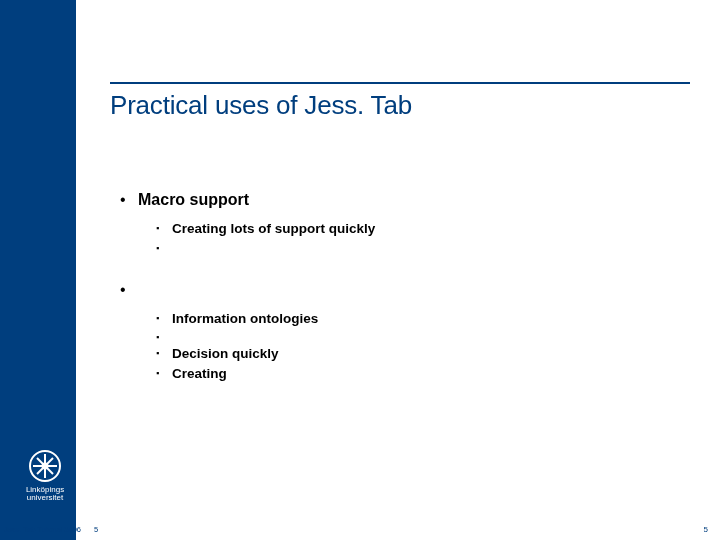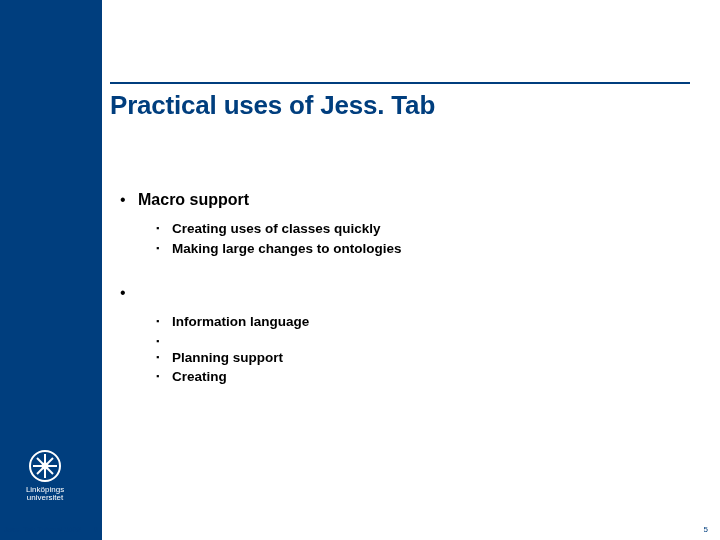--- a/index.html
+++ b/index.html
@@ -1,22 +1,22 @@
 <!DOCTYPE html>
 <html><head>
 <meta charset="utf-8">
 <style>
   * { margin: 0; padding: 0; box-sizing: border-box; }
   html, body { width: 720px; height: 540px; font-family: Arial, Helvetica, sans-serif; background: #fff; overflow: hidden; }
   .slide { position: relative; width: 720px; height: 540px; }
-  .sidebar { position: absolute; left: 0; top: 0; width: 102px; height: 540px; background: #003e7e; }
+  .sidebar { position: absolute; left: 0; top: 0; width: 76px; height: 540px; background: #003e7e; }
   .content { position: absolute; left: 110px; top: 0; right: 0; height: 540px; }
   .title-wrap { padding-top: 82px; }
   .title-rule { border-top: 2px solid #003e7e; width: 580px; margin-bottom: 6px; }
-  .title { font-size: 26px; font-weight: bold; color: #003e7e; letter-spacing: -0.2px; }
+  .title { font-size: 26px; font-weight: normal; color: #003e7e; letter-spacing: -0.2px; }
   .body { padding-top: 70px; padding-left: 10px; width: 560px; color: #000; }
   .bp1 { font-size: 16px; font-weight: bold; margin-bottom: 10px; display: flex; align-items: flex-start; }
   .bp1 .dot { width: 18px; flex: 0 0 18px; font-weight: normal; }
   .sublist { margin-left: 36px; margin-bottom: 26px; }
   .bp2 { font-size: 13.5px; font-weight: bold; display: flex; align-items: flex-start; line-height: 1.45; }
   .bp2 .sq { width: 16px; flex: 0 0 16px; font-size: 9px; padding-top: 3px; }
   .logo-block { position: absolute; left: 8px; bottom: 38px; width: 74px; text-align: center; }
   .logo-svg { display: block; margin: 0 auto 2px auto; }
   .logo-text { color: #fff; font-size: 8px; line-height: 1; }
   .footer-left { position: absolute; left: 4px; bottom: 6px; color: #003e7e; font-size: 7.5px; }
@@ -52,42 +52,41 @@
 
     <div class="body">
 
       <div class="bp1">
         <span class="dot">•</span>
         <span>Macro support</span>
       </div>
       <div class="sublist">
         <div class="bp2">
           <span class="sq">▪</span>
-          <span>Creating uses of classes quickly</span>
+          <span>Creating lots of support quickly</span>
         </div>
         <div class="bp2">
           <span class="sq">▪</span>
-          <span>Making large changes to ontologies</span>
         </div>
       </div>
 
       <div class="bp1">
         <span class="dot">•</span>
       </div>
       <div class="sublist">
         <div class="bp2">
           <span class="sq">▪</span>
-          <span>Information language</span>
+          <span>Information ontologies</span>
         </div>
         <div class="bp2">
           <span class="sq">▪</span>
         </div>
         <div class="bp2">
           <span class="sq">▪</span>
-          <span>Planning support</span>
+          <span>Decision quickly</span>
         </div>
         <div class="bp2">
           <span class="sq">▪</span>
           <span>Creating</span>
         </div>
       </div>
 
     </div>
   </div>
 

